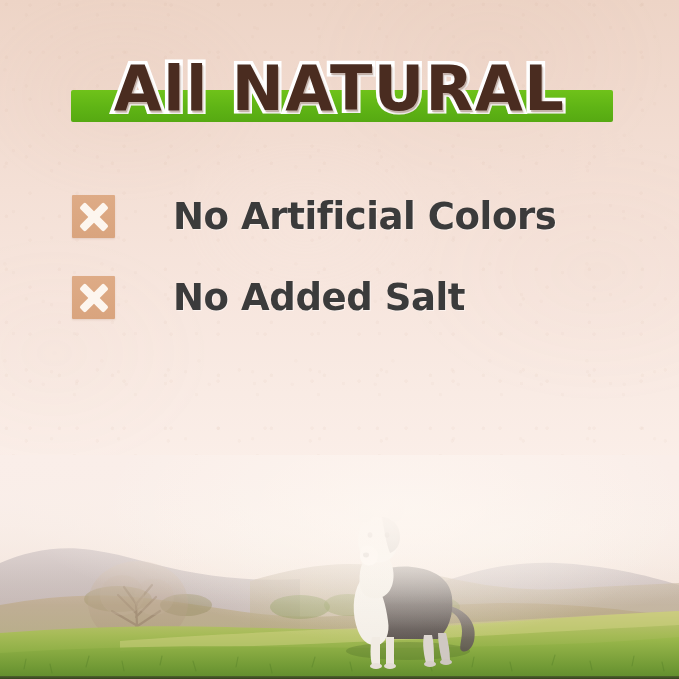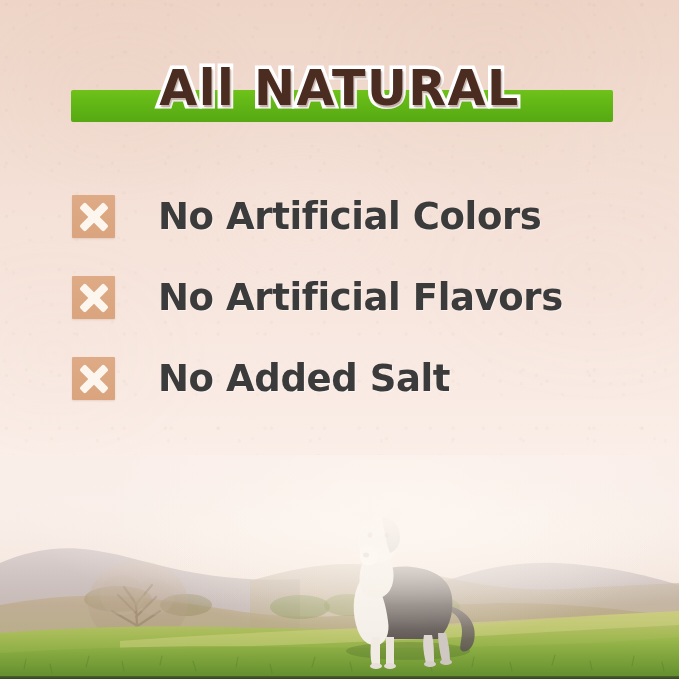--- a/index.html
+++ b/index.html
@@ -75,21 +75,21 @@
     background: linear-gradient(180deg, #6fc21a 0%, #5fb415 55%, #56a912 100%);
     border-radius: 2px;
   }
   .headline {
     position: absolute;
     left: 0; right: 0;
     top: 0;
     text-align: center;
     font-family: "DejaVu Sans", sans-serif;
     font-weight: 700;
-    font-size: 49px;
+    font-size: 62px;
     line-height: 86px;
     letter-spacing: 1.5px;
     color: #4a2c20;
     -webkit-text-stroke: 7px #ffffff;
     paint-order: stroke fill;
     text-shadow:
       1px 2px 0 rgba(120,80,60,.30),
       2px 3px 2px rgba(120,80,60,.20);
     white-space: nowrap;
   }
@@ -126,21 +126,21 @@
     height: 34px;
     margin-left: -4px;
     margin-top: -17px;
     background: #fdf6ef;
     border-radius: 2px;
   }
   .x-icon::before { transform: rotate(45deg); }
   .x-icon::after  { transform: rotate(-45deg); }
 
   .claim-label {
-    margin-left: 43px;
+    margin-left: 58px;
     font-family: "DejaVu Sans", sans-serif;
     font-weight: 700;
     font-size: 37px;
     line-height: 1;
     letter-spacing: -0.4px;
     color: #3b3b3b;
     text-shadow: 1px 1px 0 rgba(255,255,255,.45);
     white-space: nowrap;
   }
 
@@ -197,24 +197,20 @@
     <div class="headline">All NATURAL</div>
   </div>
 
   <div class="claims">
 
     <div class="claim-row">
       <div class="x-icon"></div>
       <div class="claim-label">No Artificial Colors</div>
     </div>
 
-    <div class="claim-row">
-      <div class="x-icon"></div>
-      <div class="claim-label">No Artificial Flavors</div>
-    </div>
 
 
     <div class="claim-row">
       <div class="x-icon"></div>
       <div class="claim-label">No Added Salt</div>
     </div>
 
   </div>
 
   <div class="photo">

